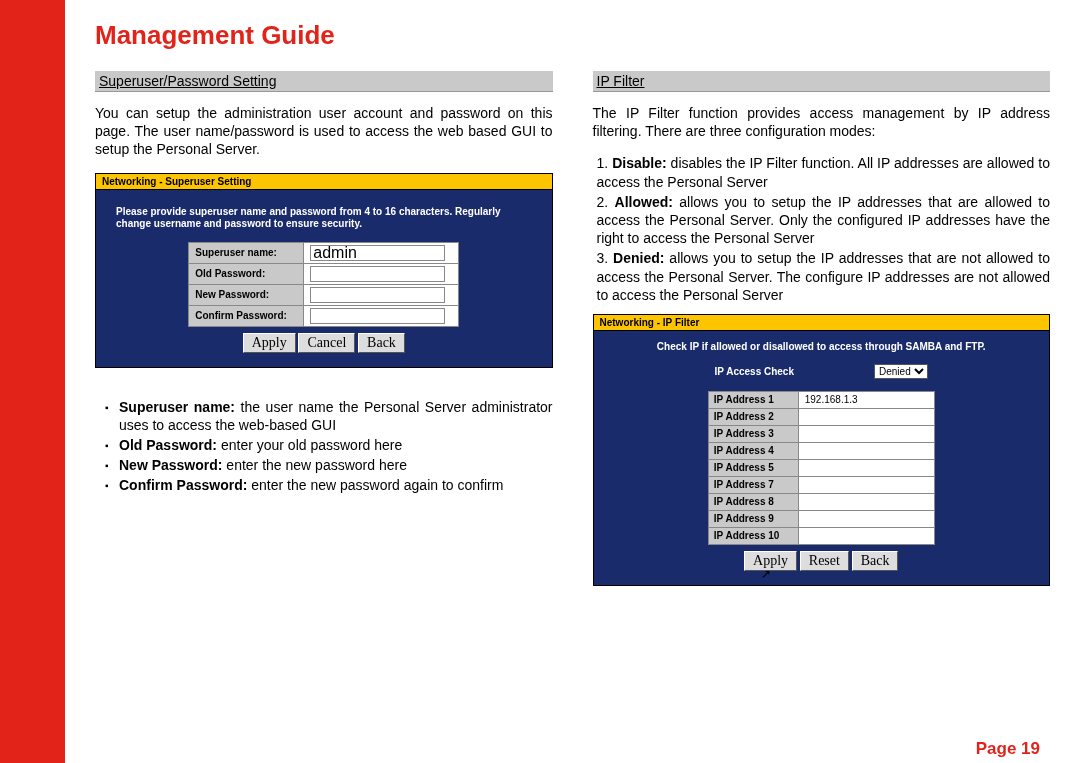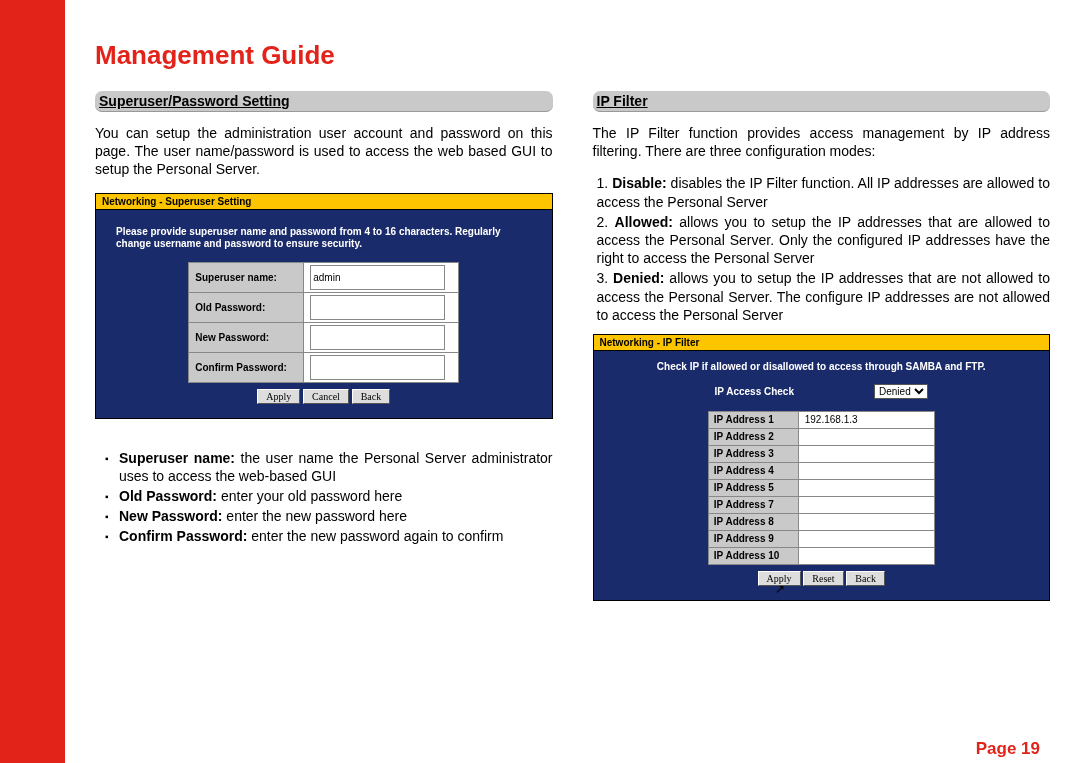--- a/index.html
+++ b/index.html
@@ -1,40 +1,40 @@
 <!DOCTYPE html>
 <html><head>
 <meta charset="utf-8">
 <style>
 * { box-sizing: border-box; margin: 0; padding: 0; }
 body { font-family: Arial, Helvetica, sans-serif; background: #fff; width: 1080px; height: 763px; position: relative; }
 .red-bar { position: absolute; left: 0; top: 0; width: 65px; height: 763px; background: #e2231a; }
-.page { position: absolute; left: 65px; top: 0; width: 1015px; height: 763px; background: #fff; padding: 40px 30px 20px 30px; }
+.page { position: absolute; left: 65px; top: 0; width: 1015px; height: 763px; background: #fff; padding: 20px 30px 20px 30px; }
 h1.title { color: #e2231a; font-size: 26px; font-weight: bold; margin-bottom: 20px; }
 .columns { display: flex; gap: 40px; }
 .col { flex: 1; min-width: 0; }
-.section-header { background: #c9c9c9; border-bottom: 1px solid #999; font-weight: bold; text-decoration: underline; font-size: 14px; padding: 2px 4px; color: #000; margin-bottom: 12px; border-radius: 7px; }
+.section-header { background: #c9c9c9; border-bottom: 1px solid #999; font-weight: normal; text-decoration: underline; font-size: 14px; padding: 2px 4px; color: #000; margin-bottom: 12px; }
 .para { font-size: 14px; color: #000; line-height: 1.3; text-align: justify; margin-bottom: 14px; }
 ol.numbered { list-style-position: inside; font-size: 14px; color: #000; text-align: justify; line-height: 1.3; padding-left: 4px; margin-bottom: 10px; }
 ol.numbered li { margin-bottom: 2px; }
 ul.bullets { list-style: none; font-size: 14px; color: #000; text-align: justify; line-height: 1.3; padding-left: 10px; margin-top: 30px; }
 ul.bullets li { position: relative; padding-left: 14px; margin-bottom: 2px; }
 ul.bullets li::before { content: "▪"; position: absolute; left: 0; font-size: 10px; top: 3px; }
 b { font-weight: bold; }
 .screenshot { border: 1px solid #000; background: #1a2b6b; width: 100%; margin-bottom: 8px; }
 .sshot-titlebar { background: #fdc500; color: #000; font-size: 10px; font-weight: bold; padding: 2px 6px; border-bottom: 1px solid #000; }
 .sshot-body { padding: 10px 20px 14px 20px; color: #fff; font-size: 10px; }
 .sshot-body .instr { font-weight: bold; margin: 6px auto 12px auto; line-height: 1.2; }
 .form-table { border-collapse: collapse; margin: 0 auto; }
 .form-table td { border: 1px solid #888; padding: 2px 6px; font-size: 10px; }
 .form-table td.lbl { background: #c9c9c9; color: #000; font-weight: bold; width: 115px; }
 .form-table td.fld { background: #fff; color: #000; width: 155px; }
-.form-table td.fld input { border: 1px solid #888; width: 95%; height: 25px; background: #fff; font-size: 10px; padding: 0 2px; }
+.form-table td.fld input { border: 1px solid #888; width: 95%; height: 16px; background: #fff; font-size: 16px; padding: 0 2px; }
 .btn-row { text-align: center; margin-top: 6px; }
-.btn { display: inline-block; background: #ddd; border: 1px solid #555; border-top-color:#fff; border-left-color:#fff; padding: 1px 8px; font-size: 10px; font-family: serif; color: #000; }
+.btn { display: inline-block; background: #ddd; border: 1px solid #555; border-top-color:#fff; border-left-color:#fff; padding: 1px 8px; font-size: 14px; font-family: serif; color: #000; }
 .center-line { text-align: center; font-weight: bold; color:#fff; margin-bottom: 12px; font-size: 10px; }
 .ip-access-row { display:flex; align-items:center; justify-content:center; gap:80px; margin-bottom:12px;}
 .ip-access-row .lbltxt { color:#fff; font-weight:bold; font-size:10px;}
 select.dd { background:#fff; border:1px solid #555; font-size:10px; padding:0; }
 .ip-table { border-collapse: collapse; margin: 0 auto; }
 .ip-table td { border:1px solid #888; padding:1px 5px; font-size:10px; height:16px;}
 .ip-table td.lbl { background:#c9c9c9; color:#000; font-weight:bold; width:90px;}
 .ip-table td.fld { background:#fff; width:136px;}
 .ip-table td.fld input { border: none; width:100%; height:14px; font-size:10px; padding:0 1px;}
 .cursor { position: relative; }

